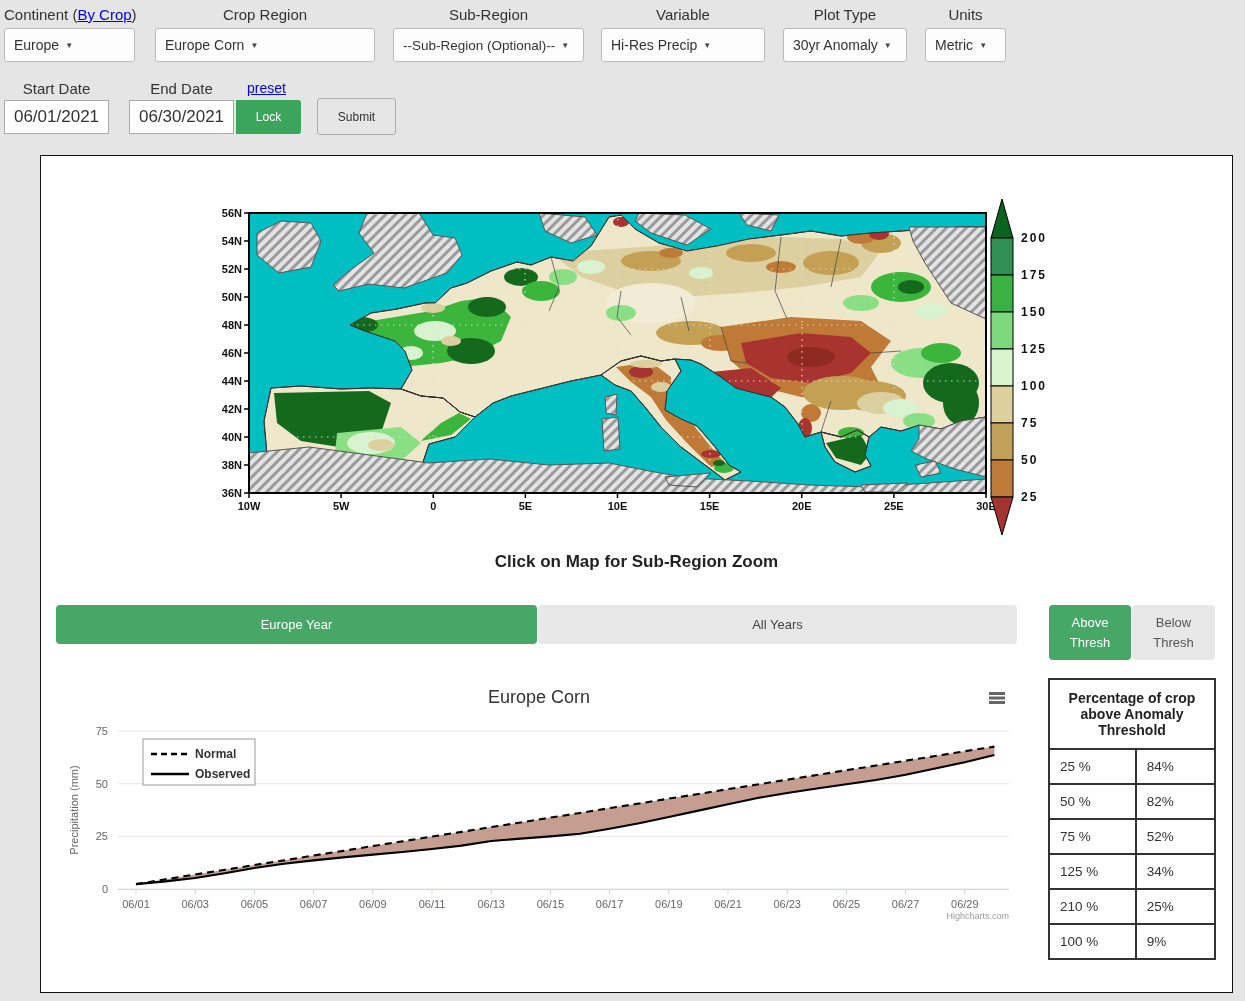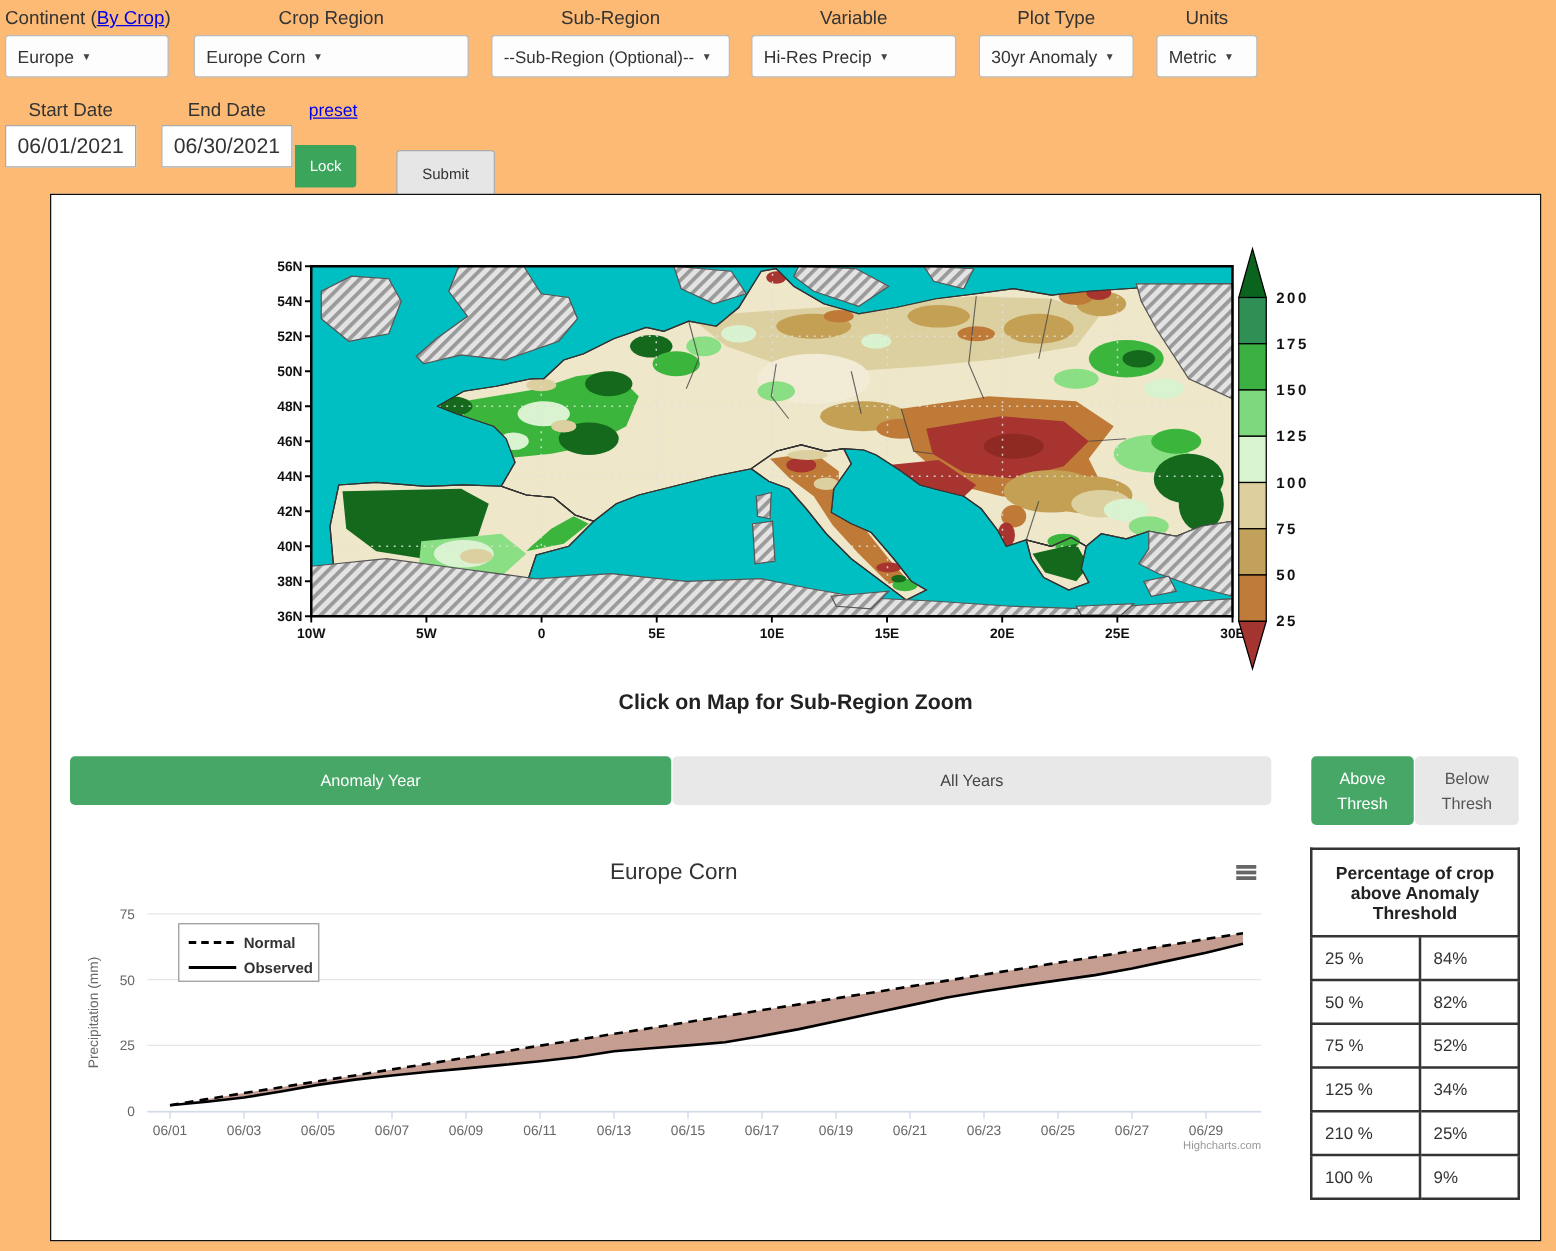--- a/index.html
+++ b/index.html
@@ -1,17 +1,17 @@
 <!DOCTYPE html>
 <html><head>
 <meta charset="utf-8">
 <style>
   * { box-sizing: border-box; margin: 0; padding: 0; }
   body { background: #fff; font-family: "Liberation Sans", sans-serif; }
-  .page { position: relative; width: 1245px; height: 1001px; background: #fdba74; overflow: hidden; }
+  .page { position: relative; width: 1245px; height: 1001px; background: #e5e5e5; overflow: hidden; }
   .abs { position: absolute; }
   .lbl { font-size: 15px; color: #333; text-align: center; }
   .sel { border: 1px solid #bbb; background: #fdfdfd; border-radius: 3px; height: 34px;
          display: flex; align-items: center; justify-content: flex-start;
          padding: 0 9px; font-size: 14px; color: #333; cursor: pointer; }
   .sel .caret { font-size: 8px; color: #444; margin-left: 6px; }
   .inp { border: 1px solid #aaa; background: #fff; height: 34px; width: 100%;
          font-size: 17px; color: #333; text-align: center; font-family: "Liberation Sans", sans-serif; }
   .btn { border: none; border-radius: 3px; font-size: 12px; cursor: pointer;
          display: flex; align-items: center; justify-content: center; }
@@ -86,23 +86,23 @@
   </div>
 
   <div class="abs lbl" style="left:4px; top:80px; width:105px;">Start Date</div>
   <input class="abs inp" style="left: 4px; top: 100px; width: 105px;" value="06/01/2021">
 
   <div class="abs lbl" style="left:129px; top:80px; width:105px;">End Date</div>
   <input class="abs inp" style="left: 129px; top: 100px; width: 105px;" value="06/30/2021">
 
   <a class="abs lnk" style="left:247px; top:80px; font-size:14px;">preset</a>
 
-  <div class="abs btn btn-green" style="left:236px; top:116px; width:49px; height:34px; background:#3ba55c; border-radius:0 3px 3px 0;">Lock</div>
-
-  <div class="abs btn btn-gray" style="left:317px; top:98px; width:79px; height:37px;margin-top:22px;">Submit</div>
+  <div class="abs btn btn-green" style="left:236px; top:100px; width:65px; height:34px; background:#3ba55c; border-radius:0 3px 3px 0;">Lock</div>
+
+  <div class="abs btn btn-gray" style="left:317px; top:98px; width:79px; height:37px;">Submit</div>
 
   <div class="abs panel" style="left:40px; top:155px; width:1193px; height:838px;">
 
     <svg id="map-svg" class="abs" style="left:178px; top:35px;" width="840" height="350" viewBox="0 0 840 350">
       <defs>
         <pattern id="hatch" width="7" height="7" patternTransform="rotate(45)" patternUnits="userSpaceOnUse">
           <rect width="7" height="7" fill="#e3e3e3"></rect>
           <rect width="3" height="7" fill="#9a9a9a"></rect>
         </pattern>
         <clipPath id="landshape">
@@ -303,21 +303,21 @@
           <text x="802" y="162" font-size="12" font-weight="bold" fill="#111" letter-spacing="2" font-family="DejaVu Sans Mono, monospace">125</text>
           <text x="802" y="199" font-size="12" font-weight="bold" fill="#111" letter-spacing="2" font-family="DejaVu Sans Mono, monospace">100</text>
           <text x="802" y="236" font-size="12" font-weight="bold" fill="#111" letter-spacing="2" font-family="DejaVu Sans Mono, monospace">75</text>
           <text x="802" y="273" font-size="12" font-weight="bold" fill="#111" letter-spacing="2" font-family="DejaVu Sans Mono, monospace">50</text>
           <text x="802" y="310" font-size="12" font-weight="bold" fill="#111" letter-spacing="2" font-family="DejaVu Sans Mono, monospace">25</text>
         </g>
     </svg>
 
     <div class="abs map-caption" style="top:396px; left:0;">Click on Map for Sub-Region Zoom</div>
 
-    <div class="abs tab" style="left:15px; top:449px; width:481px; height:39px; background:#47a767; color:#fff;">Anomaly Year</div>
+    <div class="abs tab" style="left:15px; top:449px; width:481px; height:39px; background:#47a767; color:#fff;">Europe Year</div>
     <div class="abs tab tab-idle" style="left:497px; top:449px; width:479px; height:39px;">All Years</div>
     <div class="abs thresh" style="left:1008px; top:449px; width:82px; height:55px; background:#47a767; color:#fff;">
         <span style="width:56px;">Above Thresh</span>
       </div>
     <div class="abs thresh" style="left:1091px; top:449px; width:83px; height:55px; background:#e8e8e8; color:#555;">
         <span style="width:56px;">Below Thresh</span>
       </div>
 
     <svg id="chart-svg" class="abs" style="left:15px; top:505px;" width="990" height="275" viewBox="0 0 990 275">
         <line x1="62" y1="228" x2="953" y2="228" stroke="#e6e6e6" stroke-width="1"></line>

